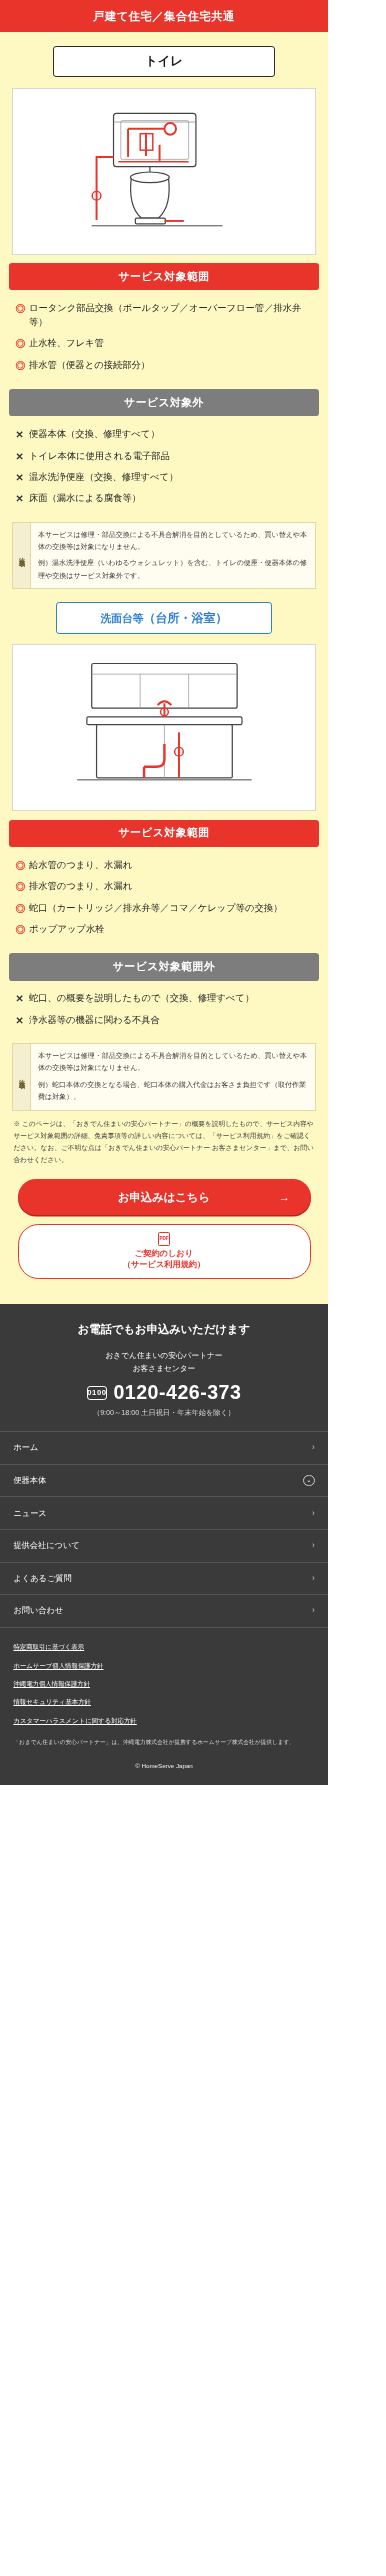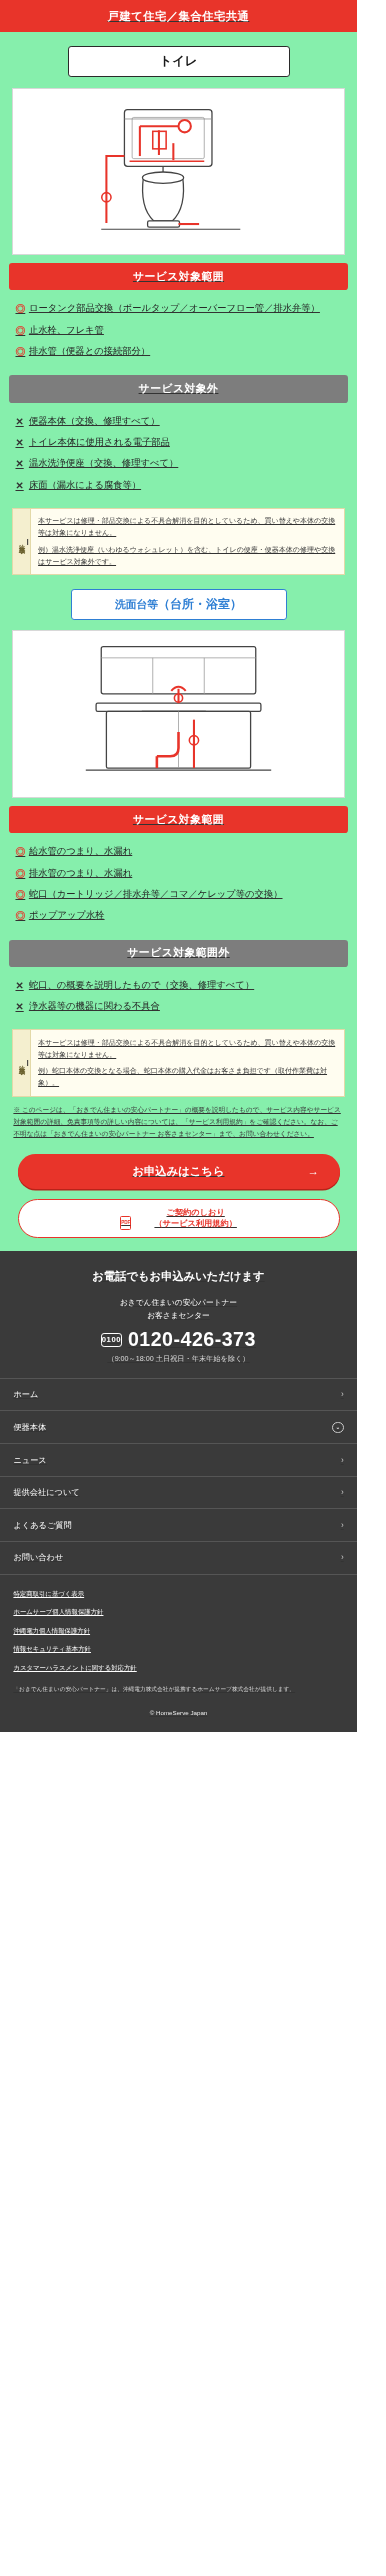--- a/index.html
+++ b/index.html
@@ -4,21 +4,21 @@
 <style>
   * { box-sizing: border-box; margin: 0; padding: 0; }
   html, body {
     width: 386px;
     background: #fff;
     font-family: "Liberation Sans", sans-serif;
     color: #333;
   }
   body { width: 386px; }
 
-  .page { width: 357px; background: #86efac; text-decoration: underline; }
+  .page { width: 328px; background: #fef9c3; }
 
   
   .top-banner {
     background: #e8342a;
     color: #fff;
     text-align: center;
     font-size: 11.3px;
     font-weight: bold;
     padding: 9.3px 0 8.2px;
     letter-spacing: 0.5px;
@@ -155,45 +155,46 @@
     position: relative;
   }
   .btn-primary .arrow {
     position: absolute;
     right: 20.6px;
     font-size: 11.3px;
   }
   .btn-outline {
     margin-top: 9.3px;
     display: flex;
-    align-items: flex-end;
+    align-items: center;
     justify-content: center;
-    gap: 23px;
+    gap: 2px;
     border: 1px solid #e8342a;
     color: #e8342a;
     background: #fff;
     border-radius: 20.6px;
     font-size: 8.2px;
     font-weight: bold;
     line-height: 1.4;
     padding: 7.2px 0;
     text-align: center;
+    flex-direction: column;
   }
   .pdf-ico {
     width: 11.3px; height: 13.4px;
     border: 1px solid #e8342a;
     border-radius: 1.5px;
     font-size: 4.6px;
     display: flex; align-items: center; justify-content: center;
     font-weight: bold;
   }
 
   
   .footer {
-    margin-top: 8px;
+    margin-top: 20px;
     background: #3a3a3a;
     color: #fff;
     padding: 17.5px 0 13.4px;
   }
   .footer-h {
     text-align: center;
     font-size: 11.3px;
     font-weight: bold;
     margin-bottom: 12.4px;
   }

